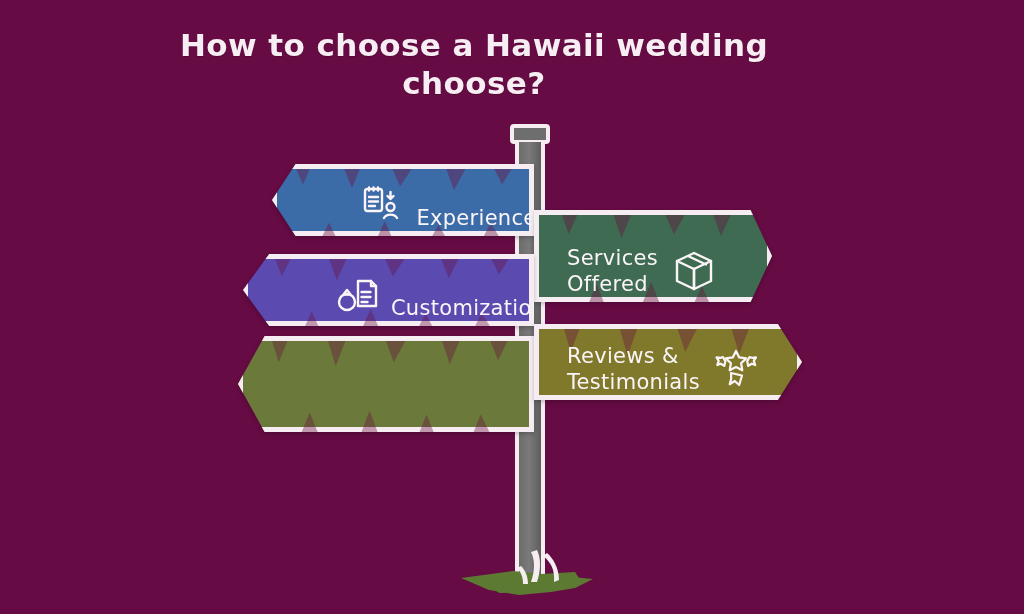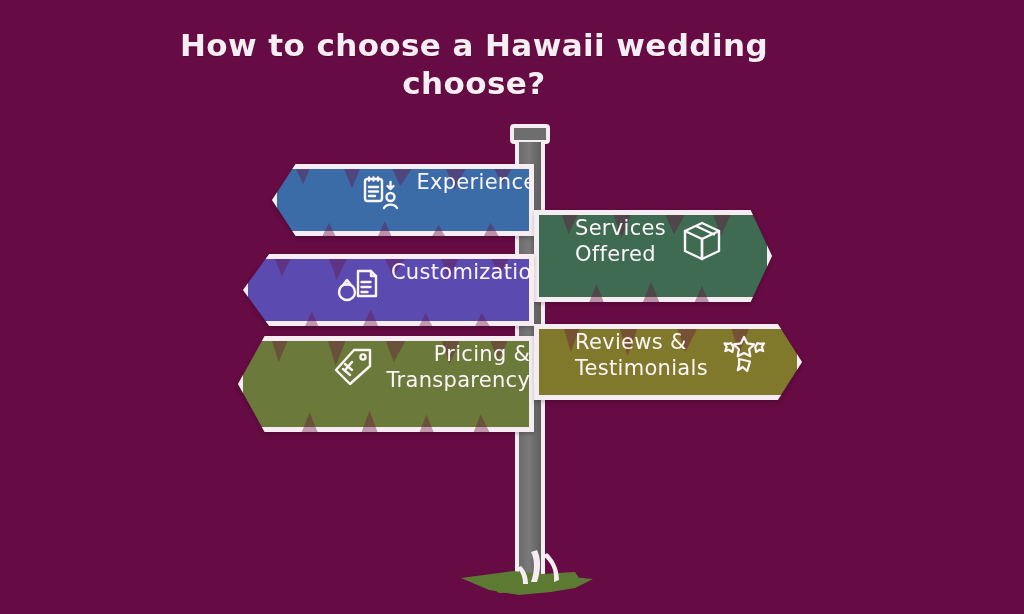--- a/index.html
+++ b/index.html
@@ -90,28 +90,27 @@
   }
   .sign.left .sign-plate {
     clip-path: polygon(0% 50%, 9% 0%, 100% 0%, 100% 100%, 9% 100%);
     -webkit-clip-path: polygon(0% 50%, 9% 0%, 100% 0%, 100% 100%, 9% 100%);
     padding-left: 12%;
   }
   .sign.right .sign-plate {
     clip-path: polygon(0% 0%, 91% 0%, 100% 50%, 91% 100%, 0% 100%);
     -webkit-clip-path: polygon(0% 0%, 91% 0%, 100% 50%, 91% 100%, 0% 100%);
     padding-right: 12%;
-    padding-left: 8px;
   }
 
   .sign-body {
     position: relative;
     z-index: 2;
     display: flex;
-    align-items: flex-start;
+    align-items: flex-end;
     width: 100%;
     height: 100%;
   }
   .sign.left .sign-body { padding-left: 48px; padding-right: 14px; }
   .sign.right .sign-body { padding-right: 52px; padding-left: 24px; }
 
   .sign-icon {
     flex: 0 0 auto;
     width: 52px;
     height: 52px;
@@ -267,31 +266,20 @@
           <path d="M88 0 L106 0 L96 26 Z"></path>
           <path d="M148 0 L168 0 L156 22 Z"></path>
           <path d="M206 0 L224 0 L214 24 Z"></path>
           <path d="M256 0 L274 0 L264 20 Z"></path>
           <path d="M60 96 L78 96 L69 74 Z"></path>
           <path d="M122 96 L140 96 L131 72 Z"></path>
           <path d="M182 96 L198 96 L190 76 Z"></path>
           <path d="M238 96 L256 96 L246 76 Z"></path>
         </g>
       </svg>
-      <div class="sign-body">
-        <div class="sign-icon">
-          <svg width="46" height="46" viewBox="0 0 46 46" fill="none" stroke="#FBF5F8" stroke-width="2.4" stroke-linecap="round" stroke-linejoin="round">
-            <path d="M24 6 L40 6 L40 22 L20 40 L6 26 Z"></path>
-            <circle cx="33" cy="13" r="2.6"></circle>
-            <path d="M22 18 l-6 7 M15 20 l7 6 M13 25 l7 6"></path>
-          </svg>
-        </div>
-        <div class="sign-label">Pricing &amp;
-Transparency</div>
-      </div>
     </div>
   </div>
 
   <div class="sign right" style="left:534px; top:324px; width:268px; height:76px;">
     <div class="sign-plate" style="background:#80792B;">
       <svg class="tex" viewBox="0 0 268 104" preserveAspectRatio="none">
         <g fill="#6A1240" opacity="0.7">
           <path d="M26 0 L42 0 L33 24 Z"></path>
           <path d="M84 0 L102 0 L92 28 Z"></path>
           <path d="M144 0 L164 0 L152 24 Z"></path>

